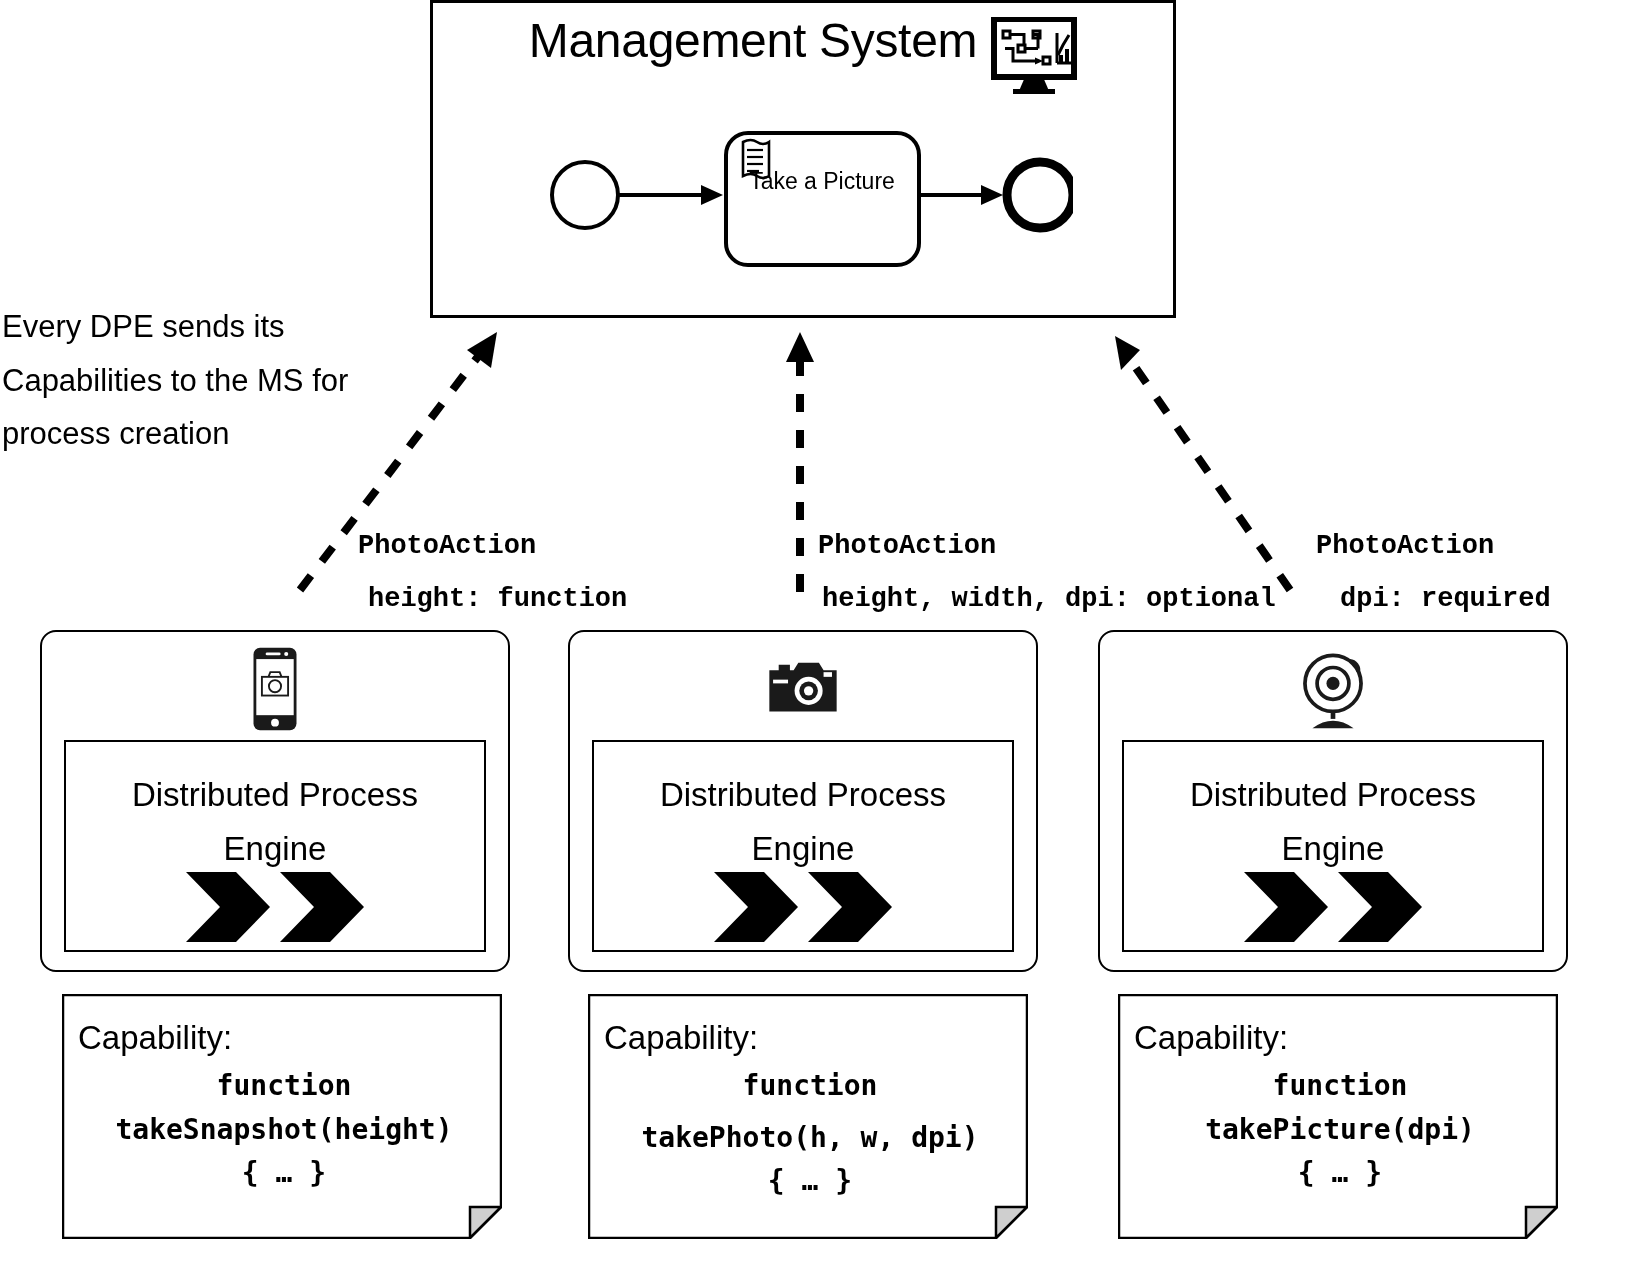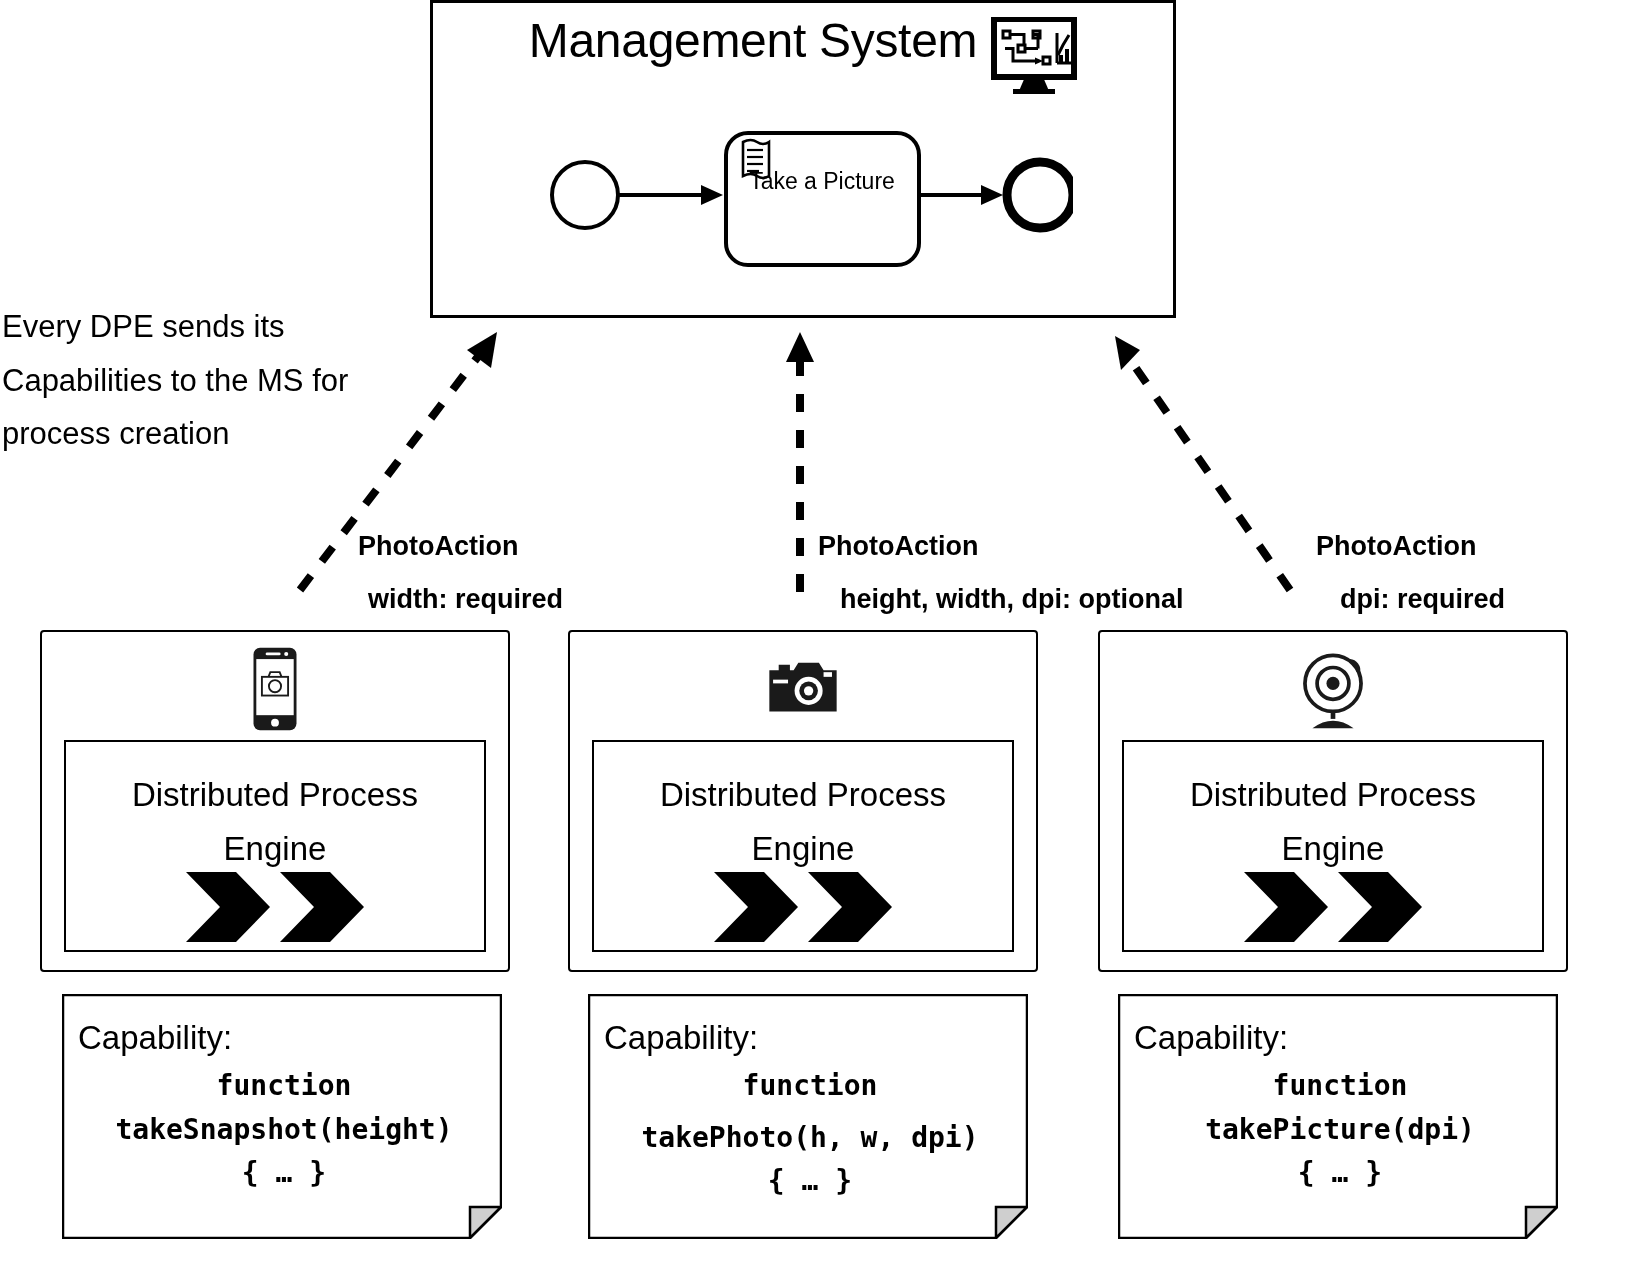--- a/index.html
+++ b/index.html
@@ -48,41 +48,41 @@
     line-height: 1.73;
     color: #000;
   }
 
   
   .arrows { position: absolute; left: 0; top: 0; width: 1650px; height: 1288px; pointer-events: none; }
 
   
   .pa-label {
     position: absolute;
-    font-family: Liberation Sans, sans-serif;
+    font-family: Liberation Mono, monospace;
     font-weight: 700;
     color: #000;
     white-space: nowrap;
   }
   .pa-title { font-size: 27px; line-height: 1.1; }
   .pa-params { font-size: 27px; line-height: 1.1; margin-top: 23px; }
 
   .pa1 { left: 358px; top: 532px; }
   .pa1 .pa-params { margin-left: 10px; }
   .pa2 { left: 818px; top: 532px; }
-  .pa2 .pa-params { margin-left: 22px; }
+  .pa2 .pa-params { margin-left: 4px; }
   .pa3 { left: 1316px; top: 532px; }
   .pa3 .pa-params { margin-left: 24px; }
 
   
   .dpe-card {
     position: absolute;
     width: 470px; height: 342px;
     border: 2px solid #000;
-    border-radius: 4px;
+    border-radius: 16px;
     background: #fff;
   }
   .dpe1 { left: 40px; top: 630px; }
   .dpe2 { left: 568px; top: 630px; }
   .dpe3 { left: 1098px; top: 630px; }
 
   .dev-icon {
     position: absolute;
     left: 50%; top: 14px;
     transform: translateX(-50%);
@@ -221,21 +221,21 @@
     </g>
 
     <g>
       <line x1="1290" y1="590" x2="1129" y2="358" stroke="#000" stroke-width="8" stroke-dasharray="18 18" stroke-linecap="butt"></line>
       <path d="M1115 336 l25 14 -19 20 z" fill="#000"></path>
     </g>
   </svg>
 
   <div class="pa-label pa1">
     <div class="pa-title">PhotoAction</div>
-    <div class="pa-params">width: required</div>
+    <div class="pa-params">height: function</div>
   </div>
 
   <div class="pa-label pa2">
     <div class="pa-title">PhotoAction</div>
     <div class="pa-params">height, width, dpi: optional</div>
   </div>
 
   <div class="pa-label pa3">
     <div class="pa-title">PhotoAction</div>
     <div class="pa-params">dpi: required</div>

